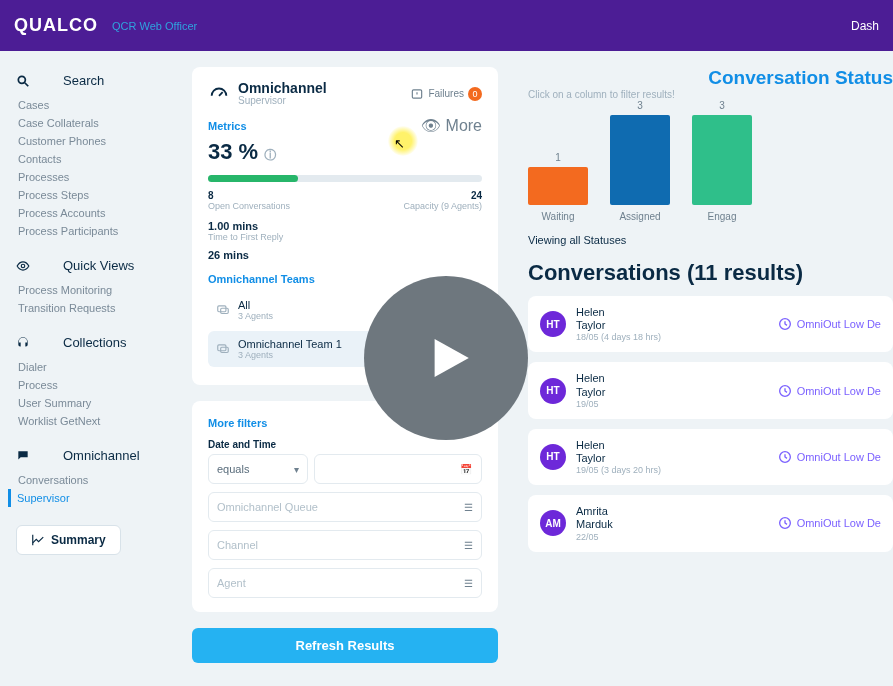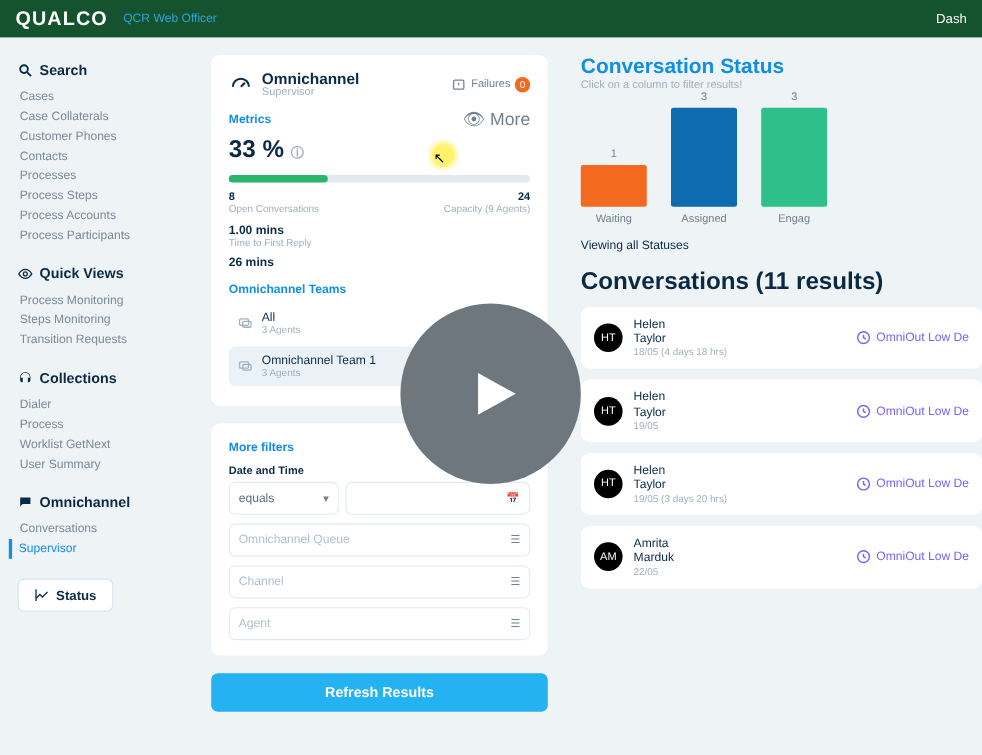--- a/index.html
+++ b/index.html
@@ -1,24 +1,24 @@
 <!DOCTYPE html>
 <html><head>
 <meta charset="utf-8">
 <style>
 *{box-sizing:border-box;margin:0;padding:0;font-family:-apple-system,BlinkMacSystemFont,'Segoe UI',Arial,sans-serif;}
 body{background:#eef3f6;width:893px;height:686px;overflow:hidden;position:relative;border-radius:0 0 18px 18px;}
-.topbar{background:#14532d;color:#fff;height:34px;display:flex;align-items:center;padding:0 14px;}
+.topbar{background:#4c1d95;color:#fff;height:51px;display:flex;align-items:center;padding:0 14px;}
 .brand{font-size:18px;font-weight:700;letter-spacing:1px;}
 .subbrand{color:#2fa3de;font-size:11px;margin-left:14px;}
 .tb-right{margin-left:auto;font-size:12px;}
 .layout{display:flex;height:calc(100% - 34px);}
 .sidebar{width:180px;padding:22px 10px 10px 16px;}
 .sb-sec{margin-bottom:18px;}
-.sb-head{display:flex;align-items:center;font-size:13px;font-weight:700;color:#0a2a44;margin-bottom:8px;}
+.sb-head{display:flex;align-items:center;font-size:13px;font-weight:400;color:#0a2a44;margin-bottom:8px;gap:27px;}
 .sb-head svg,.sb-head .gl{margin-right:6px;}
 .sb-item{font-size:11px;color:#7a8a98;padding:3px 0 3px 2px;cursor:pointer;}
 .sb-item.active{color:#118ee6;border-left:3px solid #118ee6;padding-left:6px;margin-left:-8px;}
 .reports-btn{display:inline-flex;align-items:center;background:#fff;border:1px solid #d8e2e9;border-radius:6px;padding:7px 14px;font-size:12px;color:#0a2a44;font-weight:600;}
 .center{width:330px;padding:16px 12px;}
 .card{background:#fff;border-radius:8px;padding:14px 16px;margin-bottom:16px;}
 .oc-head{display:flex;align-items:center;margin-bottom:10px;}
 .gauge{margin-right:8px;}
 .oc-title{font-size:14px;font-weight:700;color:#0a2a44;line-height:1;}
 .oc-sub{font-size:10px;color:#9fb0bd;}
@@ -43,31 +43,31 @@
 .team-bar{margin-left:auto;width:4px;height:24px;background:#118ee6;border-radius:2px;}
 .more-filters-h{display:flex;align-items:center;margin-bottom:8px;}
 .clear-btn{margin-left:auto;font-size:9px;background:#e2e7ea;color:#8a98a2;padding:3px 12px;border-radius:3px;}
 .fld-label{font-size:10px;font-weight:700;color:#0a2a44;margin-bottom:4px;}
 .fld-row{display:flex;gap:6px;margin-bottom:8px;}
 .select,.input{flex:1;background:#fff;border:1px solid #e3eaef;border-radius:6px;height:30px;display:flex;align-items:center;padding:0 8px;font-size:11px;color:#5a6d7c;position:relative;}
 .input.placeholder{color:#b2c0ca;}
 .chev,.ri{margin-left:auto;font-size:10px;color:#6f818f;}
 .refresh{margin-top:6px;background:#25b2f2;color:#fff;text-align:center;font-size:13px;font-weight:700;border-radius:6px;padding:10px 0;}
 .right{flex:1;padding:16px 0 0 18px;overflow:hidden;}
-.rcard1 .title{font-size:19px;font-weight:700;color:#118ee6;}
+.rcard1 .title{font-size:19px;font-weight:700;color:#118ee6;text-align:right;}
 .rcard1 .sub{font-size:10px;color:#9fb0bd;margin-bottom:12px;}
 .chart{display:flex;align-items:flex-end;gap:22px;height:110px;}
 .col{display:flex;flex-direction:column;align-items:center;}
 .col .val{font-size:10px;color:#6f818f;margin-bottom:4px;}
 .col .box{width:60px;border-radius:2px;}
 .col .lbl{font-size:10px;color:#6f818f;margin-top:6px;}
 .viewing{font-size:11px;font-weight:400;color:#0a2a44;margin:12px 0 6px;}
 .conv-title{font-size:22px;font-weight:700;color:#0a2a44;margin:14px 0 10px;}
 .conv-row{display:flex;align-items:center;background:#fff;border-radius:8px;padding:10px 12px;margin-bottom:10px;}
-.av{width:26px;height:26px;border-radius:50%;background:#000000;color:#fff;font-size:10px;font-weight:400;display:flex;align-items:center;justify-content:center;margin-right:10px;}
+.av{width:26px;height:26px;border-radius:50%;background:#6d28d9;color:#fff;font-size:10px;font-weight:700;display:flex;align-items:center;justify-content:center;margin-right:10px;}
 .cv-main{font-size:11px;color:#0a2a44;line-height:1.2;}
 .cv-sub{font-size:9px;color:#9fb0bd;}
 .cv-right{margin-left:auto;display:flex;align-items:center;color:#7b61ff;font-size:11px;}
 .cv-right svg{margin-right:4px;}
 .highlight{position:absolute;left:388px;top:126px;width:30px;height:30px;border-radius:50%;background:radial-gradient(#fff26a,#fff26a 40%,rgba(255,242,106,0) 72%);pointer-events:none;}
 .cursor{position:absolute;left:394px;top:136px;font-size:13px;color:#000;pointer-events:none;}
 .playwrap{position:absolute;left:364px;top:276px;width:164px;height:164px;border-radius:50%;background:#6e777e;display:flex;align-items:center;justify-content:center;cursor:pointer;}
 .playwrap svg{width:76px;height:76px;}
 .icon14{width:14px;height:14px;}
 </style>
@@ -103,54 +103,53 @@
 
     <div class="sb-sec">
       <div class="sb-head">
         <svg class="icon14" viewBox="0 0 24 24" fill="none" stroke="#0a2a44" stroke-width="2">
             <path d="M2 12s4-7 10-7 10 7 10 7-4 7-10 7S2 12 2 12z"></path>
             <circle cx="12" cy="12" r="3"></circle>
           </svg>
         <span>Quick Views</span>
       </div>
       <div class="sb-item">Process Monitoring</div>
-      <div class="sb-item">Steps Monitoring</div>
       <div class="sb-item">Transition Requests</div>
     </div>
 
     <div class="sb-sec">
       <div class="sb-head">
         <svg class="icon14" viewBox="0 0 24 24" fill="#0a2a44">
             <path d="M12 2a8 8 0 00-8 8v5a3 3 0 003 3h1v-7H5v-1a7 7 0 0114 0v1h-3v7h1a3 3 0 003-3v-5a8 8 0 00-8-8z"></path>
           </svg>
         <span>Collections</span>
       </div>
       <div class="sb-item">Dialer</div>
       <div class="sb-item">Process</div>
+      <div class="sb-item">User Summary</div>
       <div class="sb-item">Worklist GetNext</div>
-      <div class="sb-item">User Summary</div>
     </div>
 
     <div class="sb-sec">
       <div class="sb-head">
         <svg class="icon14" viewBox="0 0 24 24" fill="#0a2a44">
             <path d="M4 4h16v10H8l-4 4V4z"></path>
           </svg>
         <span>Omnichannel</span>
       </div>
       <div class="sb-item">Conversations</div>
       <div class="sb-item active">Supervisor</div>
     </div>
 
     <div class="reports-btn">
       <svg class="icon14" viewBox="0 0 24 24" fill="none" stroke="#0a2a44" stroke-width="2" style="margin-right:6px">
           <polyline points="3 17 9 11 13 15 21 7"></polyline>
           <polyline points="3 21 3 3"></polyline>
         </svg>
-      <span>Status</span>
+      <span>Summary</span>
     </div>
   </div>
 
   <div class="center">
     <div class="card">
       <div class="oc-head">
         <svg class="gauge" width="22" height="22" viewBox="0 0 24 24" fill="none" stroke="#0a2a44" stroke-width="2">
             <path d="M4 14a8 8 0 0116 0"></path>
             <line x1="12" y1="14" x2="16" y2="10"></line>
           </svg>

